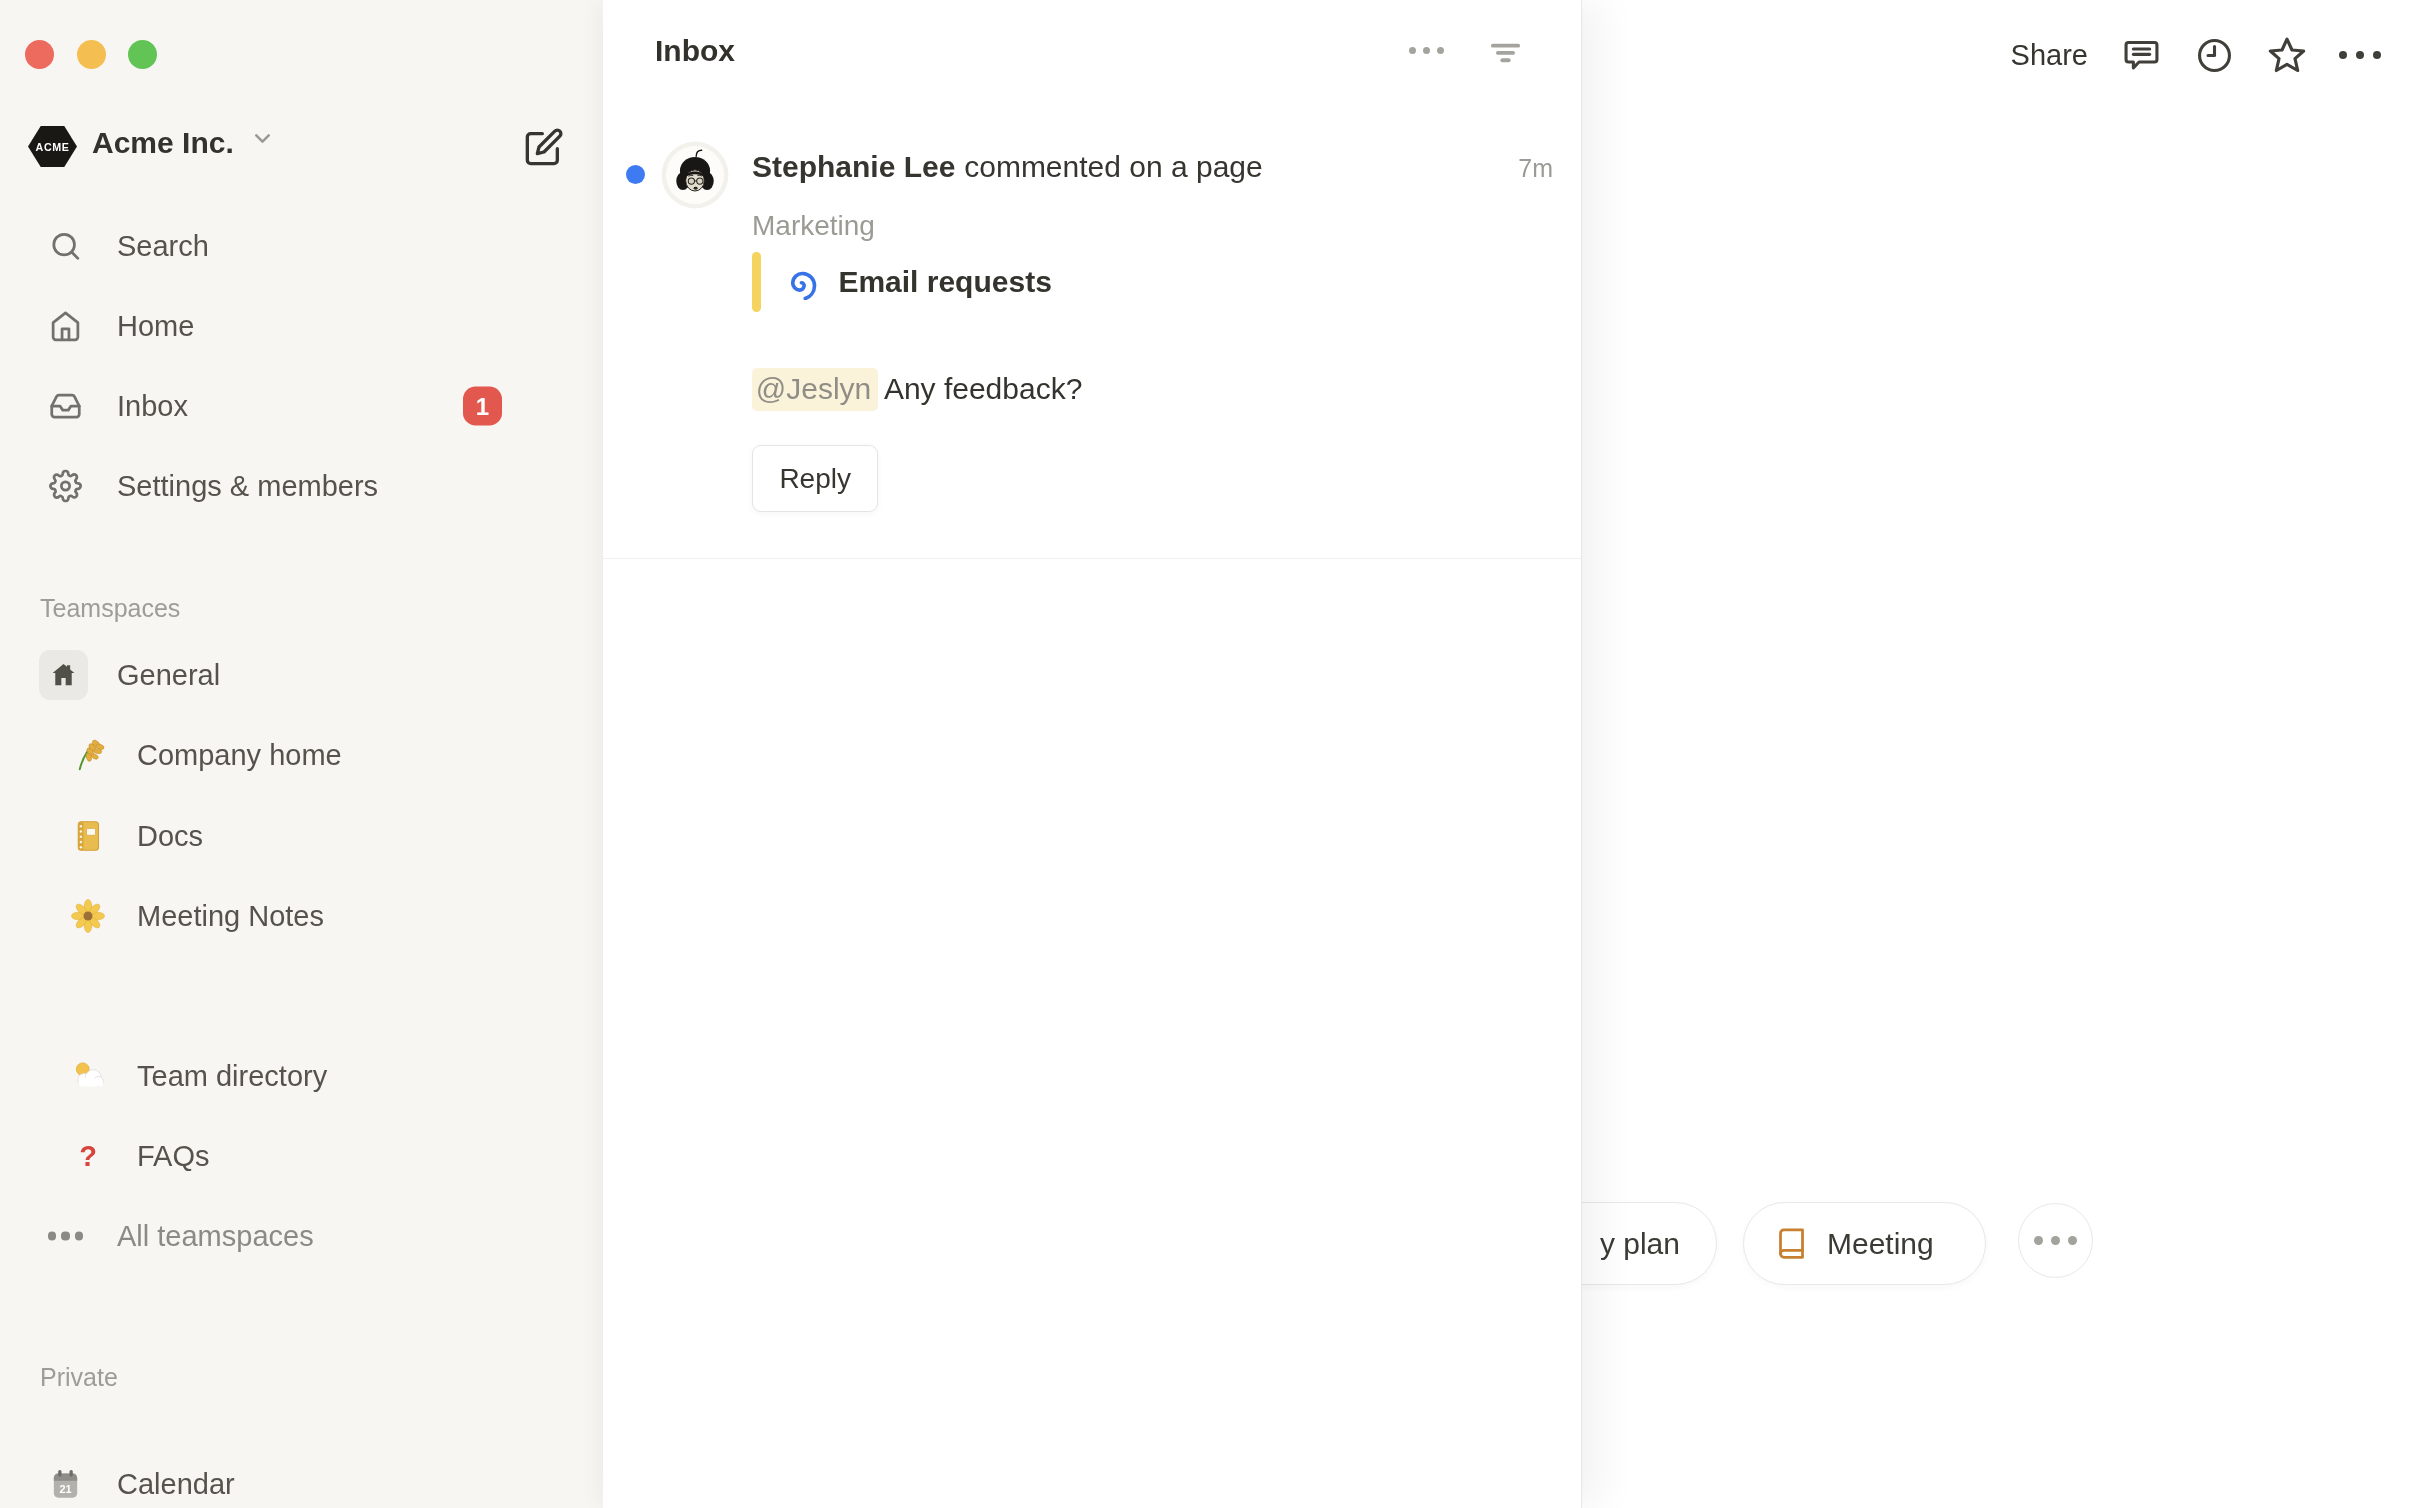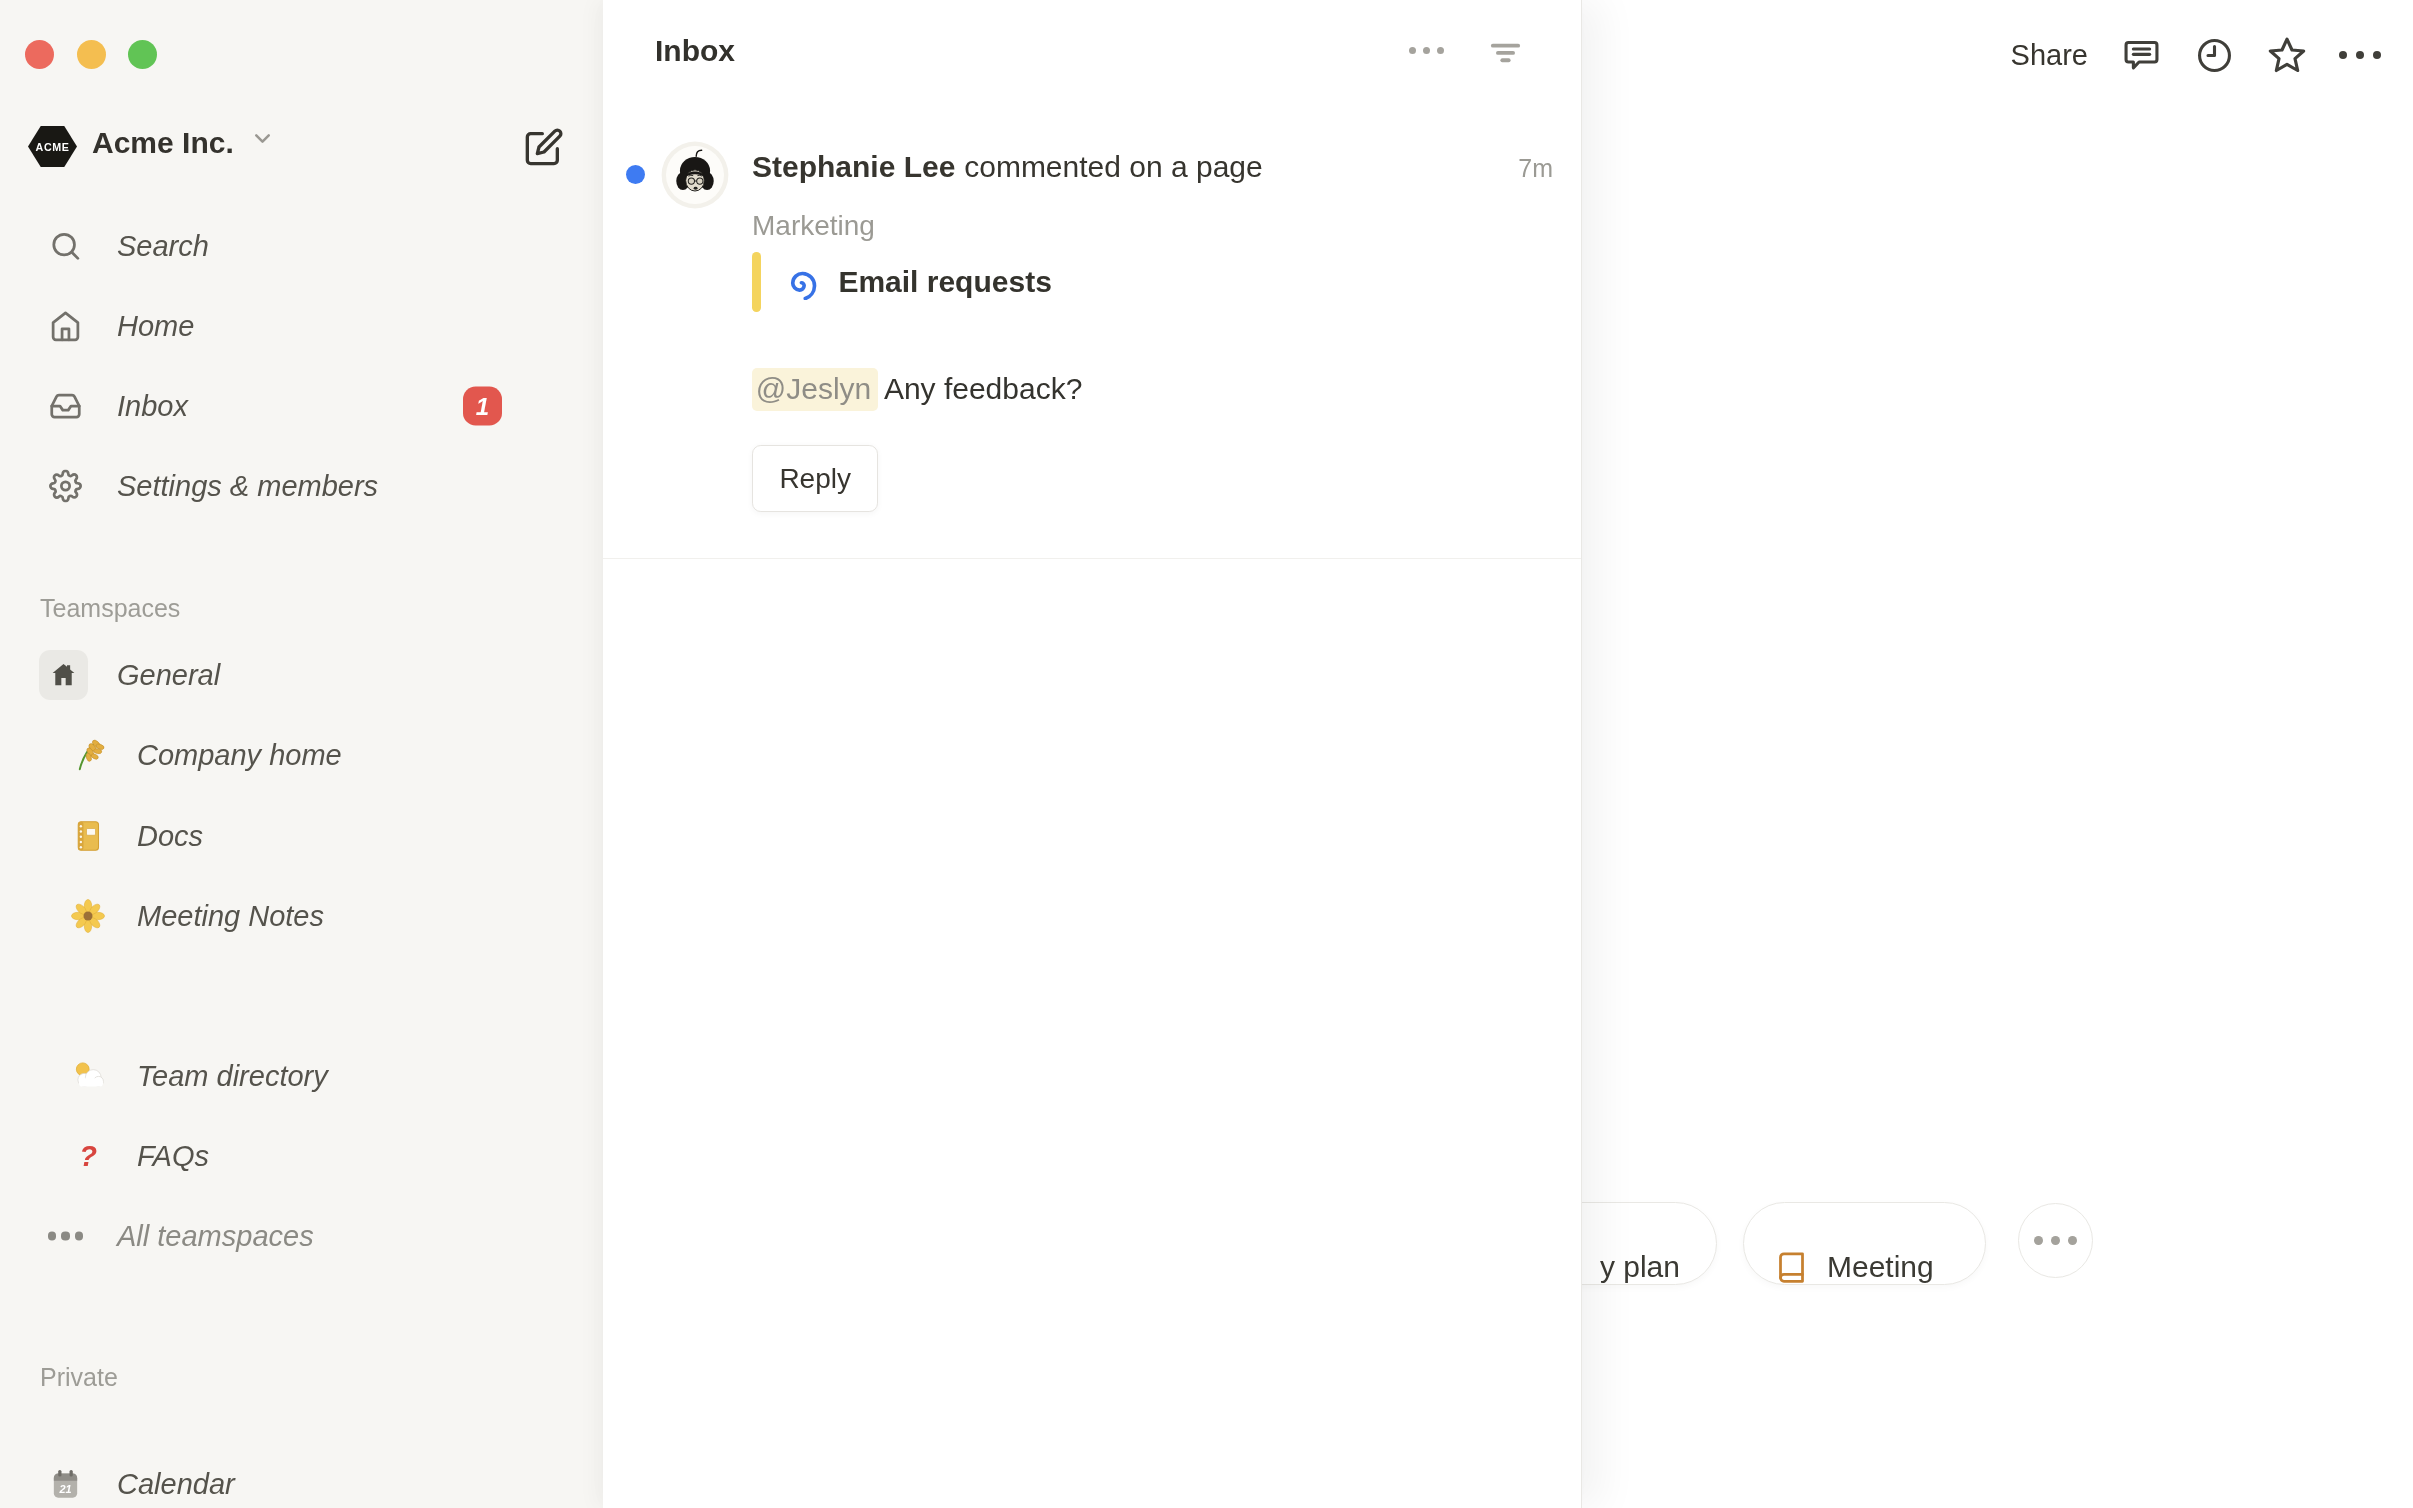--- a/index.html
+++ b/index.html
@@ -16,21 +16,21 @@
 
   .workspace { position:absolute; top:126px; left:28px; height:50px; display:flex; align-items:flex-start; gap:15px; cursor:pointer; }
   .ws-logo { width:49px; height:41px; background:#191814; flex:0 0 auto;
     clip-path:polygon(26% 0,74% 0,100% 50%,74% 100%,26% 100%,0 50%);
     display:flex; align-items:center; justify-content:center;
     color:#fff; font-size:10.7px; font-weight:700; letter-spacing:0.6px; }
   .ws-name { font-size:30px; font-weight:600; color:#34322D; white-space:nowrap; }
   .ws-chevron { width:25px; height:25px; color:#9A9892; margin-left:1.3px; }
   .compose { position:absolute; top:127px; right:39px; width:40px; height:40px; color:#37352F; cursor:pointer; }
 
-  .srow { position:absolute; left:0; width:535px; height:70px; cursor:pointer;font-style:italic; }
+  .srow { position:absolute; left:0; width:535px; height:70px; cursor:pointer; }
   .sicon { position:absolute; left:48px; top:50%; transform:translateY(-50%);
     width:35px; height:35px; display:flex; align-items:center; justify-content:center; color:#73716B; }
   .slabel { position:absolute; left:117px; top:50%; transform:translateY(-50%);
     font-size:29px; font-weight:500; color:#55534C; white-space:nowrap; }
   .badge { position:absolute; right:33px; top:50%; transform:translateY(-50%);
     width:39px; height:39px; background:#E2574E; border-radius:12.6px;
     color:#fff; font-size:24px; font-weight:600; display:flex; align-items:center; justify-content:center; }
   .section-label { position:absolute; left:40px; font-size:25px; font-weight:500; color:#9D9C96; }
 
   .ts-icon-box { position:absolute; left:39px; top:50%; transform:translateY(-50%);
@@ -72,21 +72,21 @@
 
   
   .topbar { position:absolute; top:30px; right:33px; height:50px; display:flex; align-items:center; gap:33px; z-index:3; }
   .share { font-size:29px; color:#37352F; cursor:pointer; }
   .tb-icon { width:40px; height:40px; color:#403F3A; display:flex; align-items:center; justify-content:center; cursor:pointer; }
   .tb-dots { display:flex; gap:8.2px; }
   .tb-dots i { width:8.8px; height:8.8px; border-radius:50%; background:#403F3A; }
 
   
   .pill { position:absolute; top:1202px; height:83px; background:#fff; border:1.3px solid #E9E8E4;
-    border-radius:43px; display:flex; align-items:flex-end; font-size:30px; color:#3B3A34;
+    border-radius:43px; display:flex; align-items:center; font-size:30px; color:#3B3A34;
     box-shadow:0 2.5px 7.5px rgba(0,0,0,0.03); z-index:1; cursor:pointer; }
   .pill-plan { left:1513px; width:204px; justify-content:flex-end; padding-right:36px; }
   .pill-journal { left:1743px; width:243px; padding:0 31px; gap:19px; }
   .pj-icon { width:33px; height:33px; color:#C6802F; flex:0 0 auto; }
   .more-circle { position:absolute; left:2018px; top:1203px; width:75px; height:75px; background:#fff;
     border:1.3px solid #E9E8E4; border-radius:50%; display:flex; align-items:center; justify-content:center;
     gap:8.2px; z-index:1; cursor:pointer; }
   .more-circle i { width:8.8px; height:8.8px; border-radius:50%; background:#A4A29C; }
 
   svg { display:block; }

